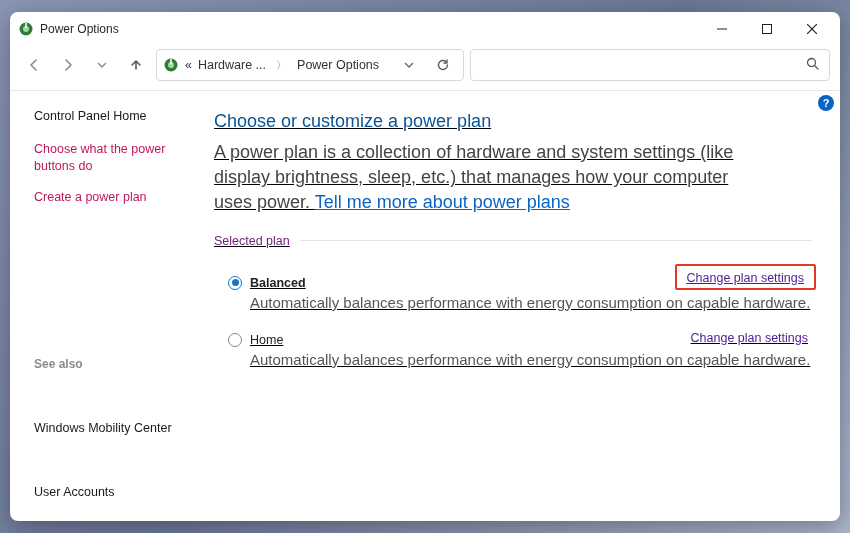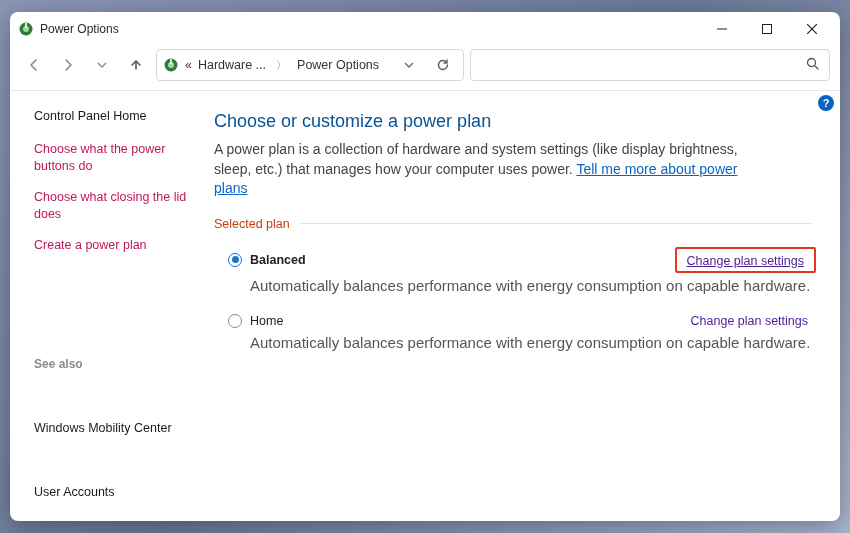--- a/index.html
+++ b/index.html
@@ -135,53 +135,54 @@
     }
     .see-link {
       color: #1a1a1a;
       margin-bottom: 10px;
       cursor: pointer;
       margin-top: 40px;
     }
     .main {
       flex: 1;
       padding: 20px 28px 20px 4px;
+      text-decoration: underline;
     }
     .main h1 {
       font-size: 18px;
       font-weight: 400;
       color: #0a5394;
       margin-bottom: 8px;
     }
     .intro {
-      font-size: 14px;
+      font-size: 18px;
       color: #444;
       line-height: 1.4;
       max-width: 540px;
       margin-bottom: 18px;
     }
     .intro a { color: #0a65c2; text-decoration: underline; }
     .section-row {
       display: flex; align-items: center;
       margin-bottom: 10px;
     }
     .section-label {
       font-size: 12.5px;
-      color: #c2410c;
+      color: #701a75;
       padding-right: 10px;
     }
     .section-rule {
       flex: 1; height: 1px; background: #e2e2e2;
     }
     .plan {
       padding: 6px 0 12px 14px;
     }
     .plan-head {
       display: flex;
-      align-items: center;
+      align-items: flex-end;
     }
     .radio {
       width: 14px; height: 14px;
       border: 1.5px solid #1a73c9;
       border-radius: 50%;
       margin-right: 8px;
       display: inline-flex; align-items: center; justify-content: center;
       flex-shrink: 0;
     }
     .radio.unchecked { border-color: #888; }
@@ -304,21 +305,20 @@
   </div>
 
   <div class="divider"></div>
 
   <div class="body">
     <div class="help-badge">?</div>
 
     <div class="sidebar">
       <div class="side-home">Control Panel Home</div>
       <div class="side-link">Choose what the power buttons do</div>
-      <div class="side-link">Choose what closing the lid does</div>
       <div class="side-link">Create a power plan</div>
       <div class="side-fill"></div>
       <div class="see-also-h">See also</div>
       <div class="see-link">Windows Mobility Center</div>
       <div class="see-link">User Accounts</div>
     </div>
 
     <div class="main">
       <h1>Choose or customize a power plan</h1>
       <p class="intro">

